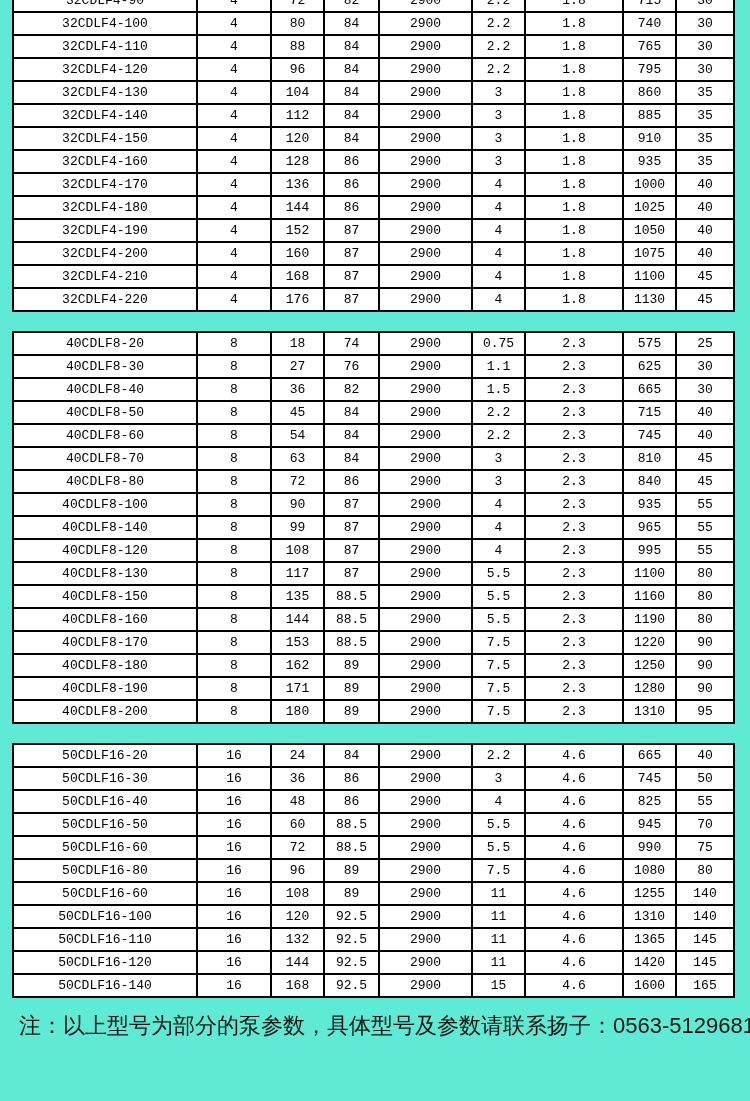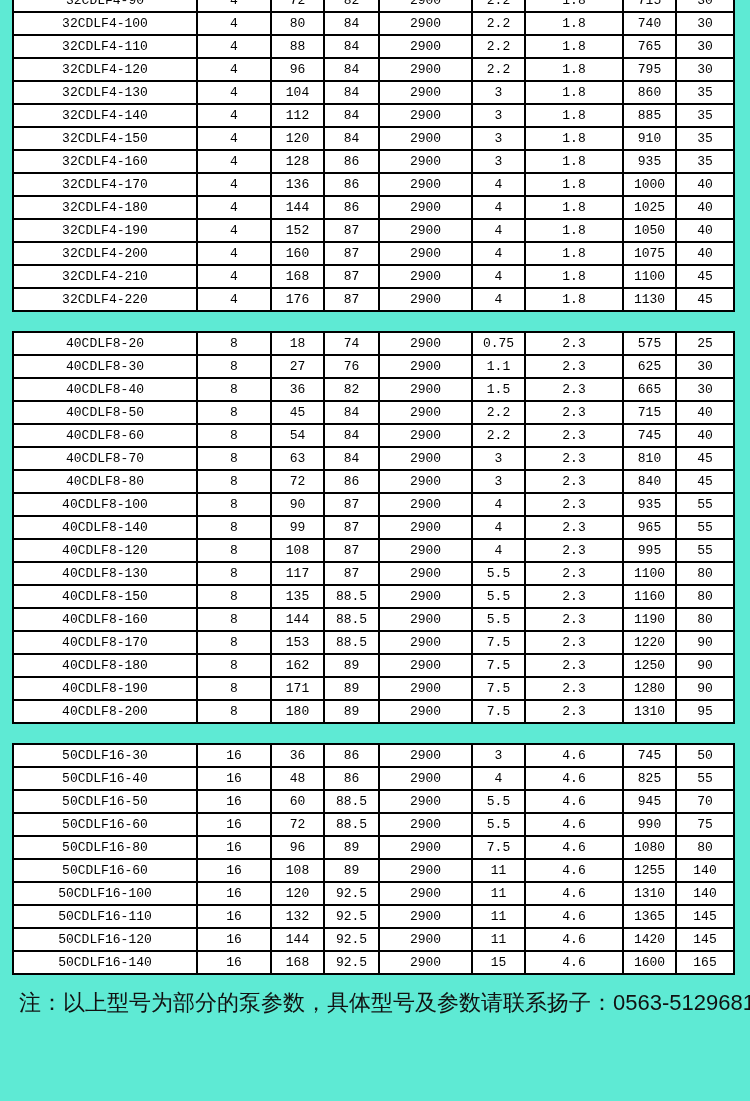--- a/index.html
+++ b/index.html
@@ -438,20 +438,31 @@
             <col style="width: 53px;">
             <col style="width: 55px;">
             <col style="width: 93px;">
             <col style="width: 53px;">
             <col style="width: 98px;">
             <col style="width: 53px;">
             <col style="width: 58px;">
           </colgroup>
           <tbody>
             <tr>
+              <td>50CDLF16-20</td>
+              <td>16</td>
+              <td>24</td>
+              <td>84</td>
+              <td>2900</td>
+              <td>2.2</td>
+              <td>4.6</td>
+              <td>665</td>
+              <td>40</td>
+            </tr>
+            <tr>
               <td>50CDLF16-30</td>
               <td>16</td>
               <td>36</td>
               <td>86</td>
               <td>2900</td>
               <td>3</td>
               <td>4.6</td>
               <td>745</td>
               <td>50</td>
             </tr>

